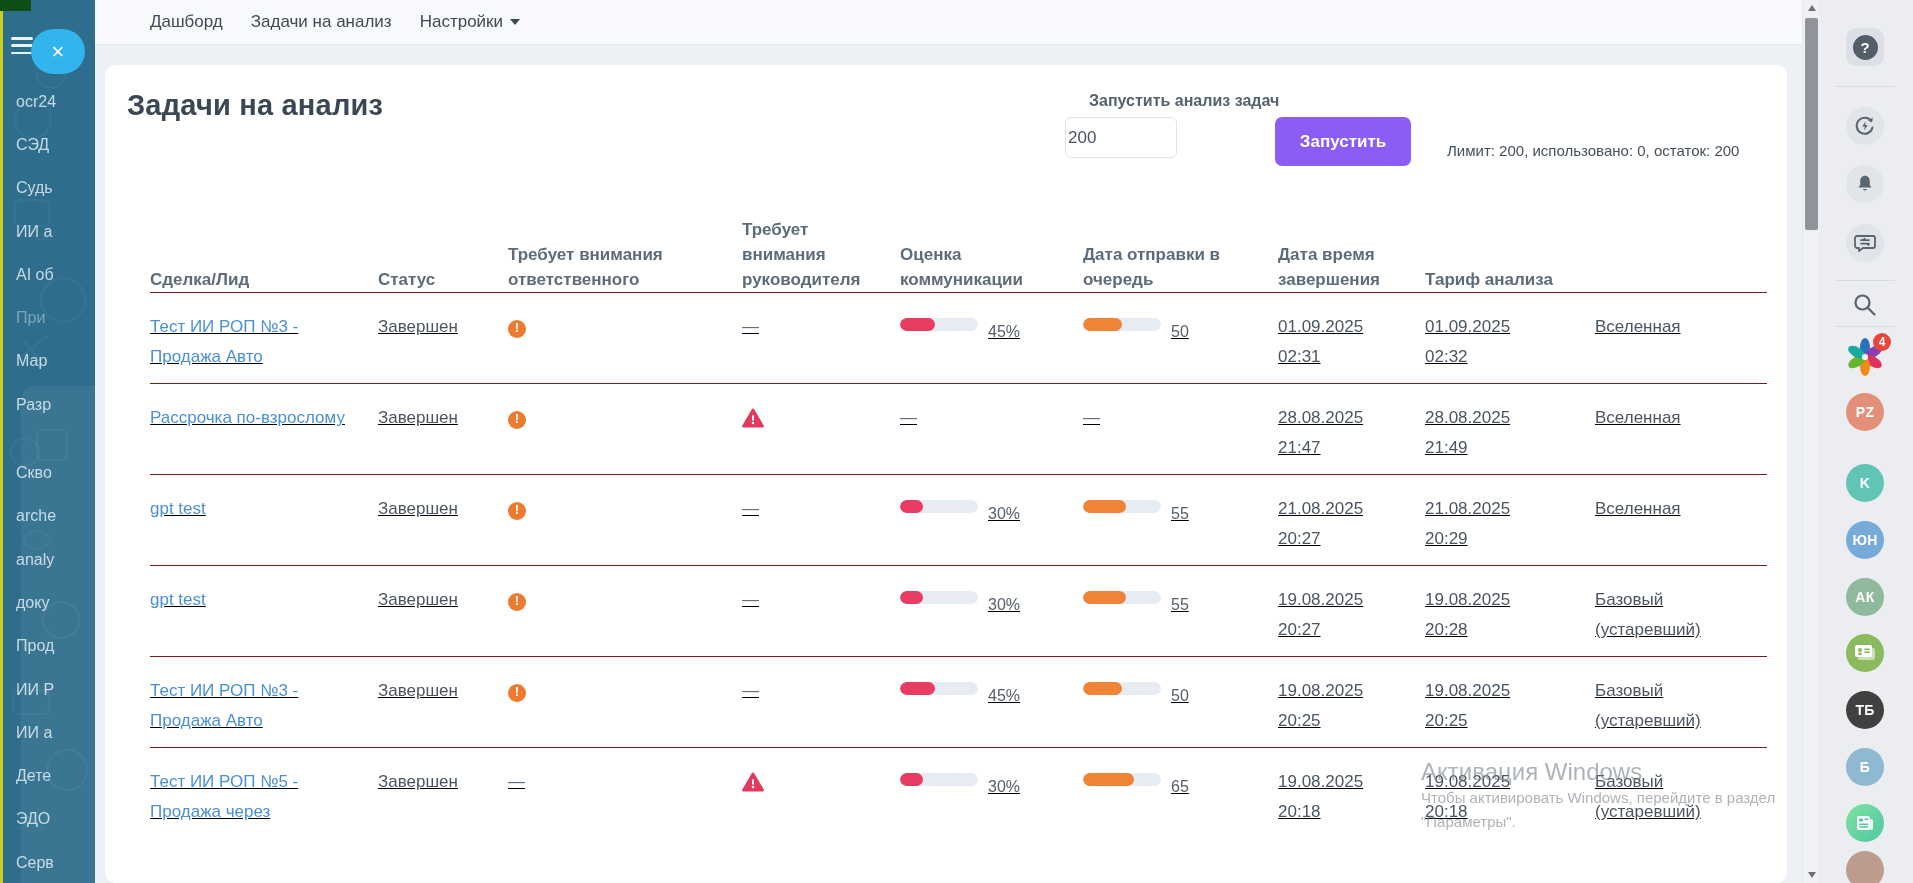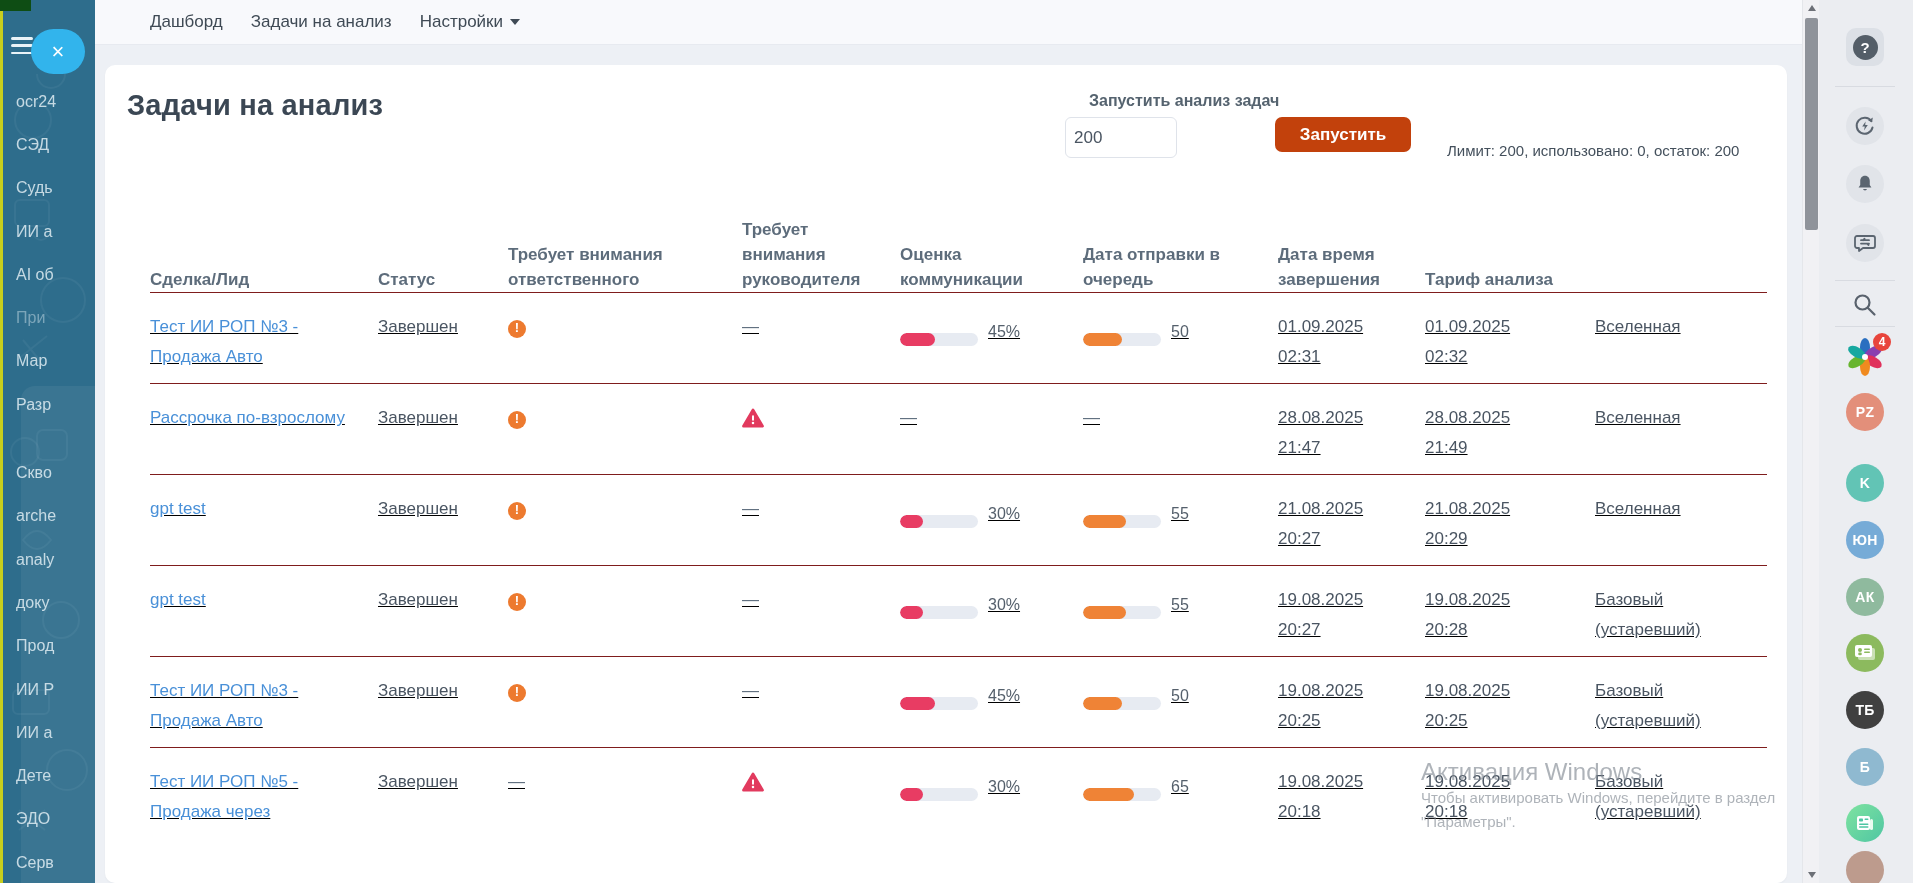--- a/index.html
+++ b/index.html
@@ -28,37 +28,37 @@
 
   
   .main { flex:0 0 1707px; width:1707px; display:flex; flex-direction:column; }
   .topnav { height:50px; background:#f8f9fc; border-bottom:1px solid #e7eaf0; display:flex; align-items:center; padding-left:55px; gap:28px; }
   .topnav a { color:#3f4a55; font-size:17px; text-decoration:none; cursor:pointer; display:flex; align-items:center; gap:7px; }
   .caret-down { width:0; height:0; border-left:5px solid transparent; border-right:5px solid transparent; border-top:6px solid #3f4a55; display:inline-block; }
 
   .card { background:#fff; border-radius:10px; margin:20px 15px 0 10px; height:900px; padding:24px 20px 0 22px; position:relative; box-shadow:0 1px 2px rgba(30,40,60,.04); }
   .page-title { font-size:29px; font-weight:700; color:#3b4754; letter-spacing:.2px; }
   .run-label { position:absolute; left:960px; top:27px; font-size:16px; font-weight:600; color:#55636f;margin-left:24px; }
-  .run-input { position:absolute; left:960px; top:52px; width:112px; height:41px; border:1px solid #dfe3ea; border-radius:6px; font-size:17px; color:#4a5562; padding-left:8px; font-family:"Liberation Sans",sans-serif; background:#fff; }
-  .run-button { position:absolute; left:1170px; top:52px; width:136px; height:35px; background:#c2410c; border:none; border-radius:7px; color:#fff; font-size:17px; font-weight:600; cursor:pointer; font-family:"Liberation Sans",sans-serif; }
+  .run-input { position:absolute; left:960px; top:52px; width:112px; height:41px; border:1px solid #dfe3ea; border-radius:6px; font-size:17px; color:#4a5562; padding-left:2px; font-family:"Liberation Sans",sans-serif; background:#fff; }
+  .run-button { position:absolute; left:1170px; top:52px; width:136px; height:49px; background:#8b5cf6; border:none; border-radius:7px; color:#fff; font-size:17px; font-weight:600; cursor:pointer; font-family:"Liberation Sans",sans-serif; }
   .limit-text { position:absolute; left:1342px; top:77px; font-size:15px; color:#44505c; }
 
   
   .tbl { margin-left:23px; margin-top:0; width:1617px; }
   .thead, .tr { display:grid; grid-template-columns:228px 130px 234px 158px 183px 195px 147px 170px 172px; }
   .thead { height:170px; align-items:end; }
   .th { font-size:17px; font-weight:600; color:#5d6c7b; line-height:1.45; padding-right:14px; padding-bottom:0; }
   .tr { height:91px; border-top:1px solid #7f1d1d; align-items:start; padding-top:19px;text-decoration:underline; }
   .td { font-size:17px; color:#4a5562; line-height:1.75; padding-right:14px; }
   .td a { color:#4990d8; text-decoration:none; cursor:pointer; }
   .dash { color:#5e6e7e; }
   .warn-circle { display:inline-flex; width:18px; height:18px; border-radius:50%; background:#ed7a2f; color:#fff; align-items:center; justify-content:center; font-size:13px; font-weight:700; margin-top:6px; }
   .warn-circle::after { content:"!"; }
   .tri { margin-top:5px; }
-  .barwrap { display:flex; align-items:flex-end; gap:10px; margin-top:6px; }
+  .barwrap { display:flex; align-items:flex-start; gap:10px; margin-top:6px; }
   .bar { width:78px; height:13px; background:#e7ebf2; border-radius:7px; overflow:hidden; }
   .bar i { display:block; height:100%; border-radius:7px; }
   .fill-pink { background:#e83c63; }
   .fill-orange { background:#ef8336; }
   .bar-label { font-size:16px; color:#55606c; }
 
   
   .vscroll { width:17px; min-width:17px; background:#f1f1f4; position:relative; border-left:1px solid #e4e6ea; }
   .vscroll .arr { position:absolute; left:0; width:17px; height:16px; display:flex; align-items:center; justify-content:center; cursor:pointer; }
   .arr-up { top:0; } .arr-down { bottom:0; }

